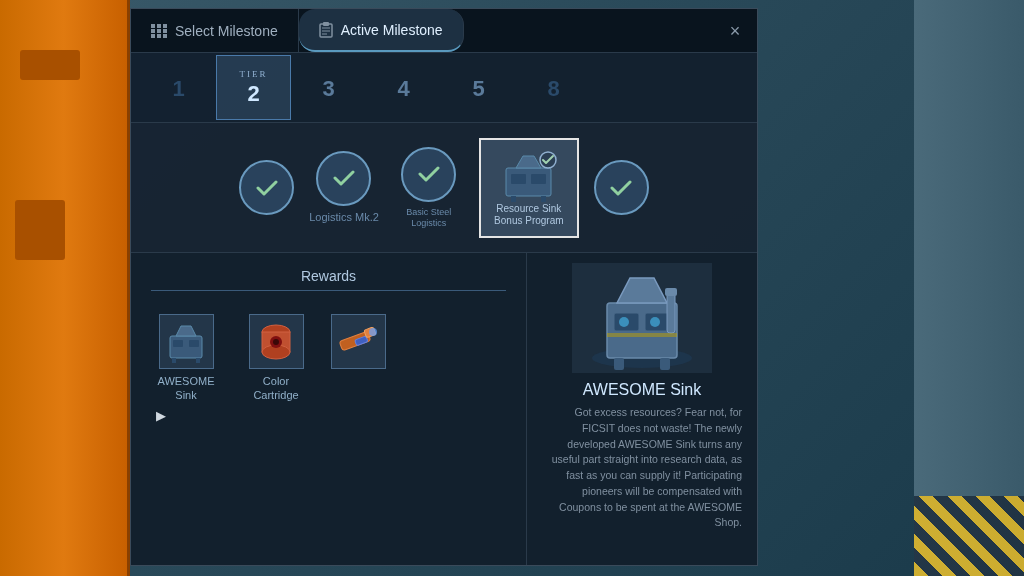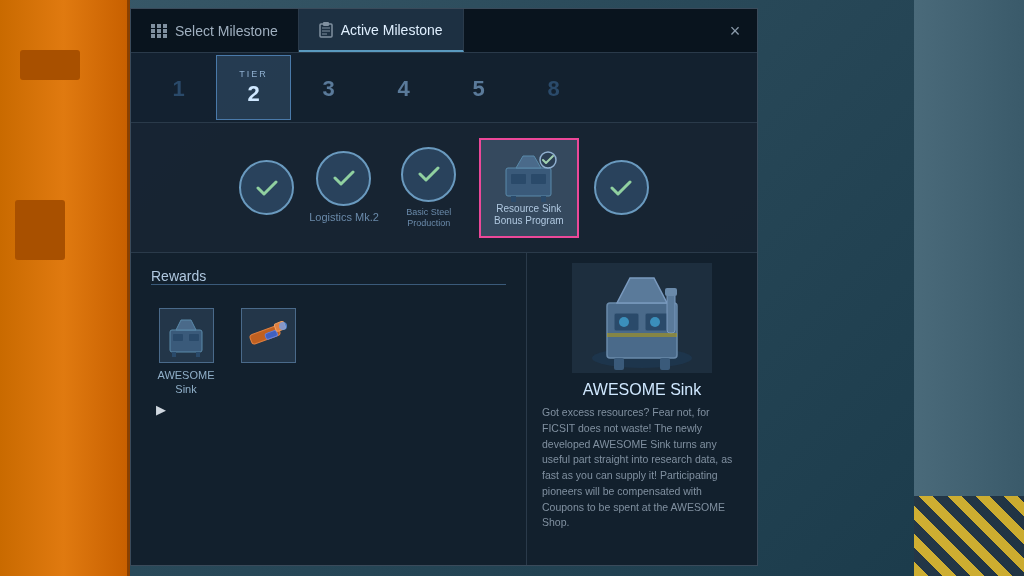--- a/index.html
+++ b/index.html
@@ -108,20 +108,21 @@
       color: #a0b0c0;
       font-size: 14px;
       font-weight: 500;
       border-right: 1px solid #2a3a4a;
       transition: background 0.1s;
     }
     .tab.active {
       background: rgba(60, 90, 120, 0.4);
       color: #e0f0ff;
       border-bottom: 2px solid #5a9abf;
+      border-radius: 16px;
     }
 
     .close-btn {
       position: absolute;
       right: 0;
       top: 0;
       width: 44px;
       height: 44px;
       background: transparent;
       border: none;
@@ -163,21 +164,21 @@
       letter-spacing: 2px;
       color: #4a6a8a;
       margin-bottom: 2px;
       font-weight: normal;
     }
     .tier-item.selected {
       background: rgba(80, 120, 160, 0.3);
       color: #d0e8ff;
       border: 1px solid #4a7aaa;
     }
-    .tier-item.selected .tier-label { color: #90b0d0; }
+    .tier-item.selected .tier-label { color: #90b0d0; font-family: Liberation Serif, serif; }
 
     
     .milestones-row {
       display: flex;
       align-items: center;
       justify-content: center;
       background: rgba(25, 40, 55, 0.7);
       border-bottom: 1px solid #2a3a4a;
       height: 130px;
       padding: 10px 15px;
@@ -206,21 +207,21 @@
     }
     .milestone-circle.completed {
       border-color: #6a9abf;
       background: rgba(50, 80, 110, 0.7);
     }
 
     .milestone-featured {
       width: 100px;
       height: 100px;
       background: rgba(100, 130, 160, 0.4);
-      border: 2px solid #ec4899;
+      border: 2px solid #e5e5e5;
       display: flex;
       flex-direction: column;
       align-items: center;
       justify-content: center;
       cursor: pointer;
     }
 
     .milestone-label {
       font-size: 10px;
       color: #b0c8e0;
@@ -236,25 +237,26 @@
       background: rgba(20, 35, 50, 0.6);
     }
 
     .rewards-left {
       flex: 1;
       padding: 15px 20px;
       border-right: 1px solid #2a3a4a;
     }
 
     .rewards-title {
-      text-align: left;
+      text-align: center;
       color: #b0c8e0;
       font-size: 14px;
       margin-bottom: 8px;
       border-bottom: 1px solid #3a5a7a;
+      padding-bottom: 6px;
     }
 
     .reward-items {
       display: flex;
       gap: 20px;
       align-items: flex-start;
       padding-top: 15px;
     }
 
     .reward-item {
@@ -305,21 +307,21 @@
       font-size: 16px;
       color: #d0e8ff;
       text-align: center;
       margin-bottom: 6px;
     }
 
     .item-desc {
       font-size: 10.5px;
       color: #8090a0;
       line-height: 1.5;
-      text-align: left;
+      text-align: right;
     }
 
     
     .tier-item.locked {
       color: #2a4a6a;
     }
     .tier-item.locked .tier-label { color: #2a4a6a; }
   </style>
 </head>
 <body>
@@ -406,21 +408,21 @@
       </div>
       <span class="milestone-label" style="font-size:11px;color:#6a8aaa;max-width:70px;">Logistics Mk.2</span>
     </div>
 
     <div class="milestone-item">
       <div class="milestone-circle completed">
         <svg width="22" height="18" viewBox="0 0 22 18" fill="none">
           <polyline points="2,9 8,15 20,3" stroke="#90d0a0" stroke-width="3" stroke-linecap="round" stroke-linejoin="round"></polyline>
         </svg>
       </div>
-      <span class="milestone-label" style="font-size:9px;color:#6a8aaa;max-width:70px;">Basic Steel Production</span>
+      <span class="milestone-label" style="font-size:9px;color:#6a8aaa;max-width:70px;">Basic Steel Logistics</span>
     </div>
 
     <div class="milestone-item">
       <div class="milestone-featured">
 
         <svg width="65" height="55" viewBox="0 0 65 55">
 
           <rect x="10" y="20" width="45" height="28" rx="2" fill="#3a5a7a" stroke="#5a8aaa" stroke-width="1"></rect>
 
           <polygon points="20,20 45,20 38,8 27,8" fill="#4a6a8a" stroke="#5a8aaa" stroke-width="1"></polygon>
@@ -464,20 +466,34 @@
             </svg>
           </div>
           <span class="reward-name">AWESOME Sink</span>
 
           <div style="position:relative;width:100%;height:15px;">
             <span style="position:absolute;left:5px;top:0;color:#d0d8e0;font-size:13px;">▶</span>
           </div>
         </div>
 
 
+        <div class="reward-item">
+          <div class="reward-icon">
+            <svg width="48" height="48" viewBox="0 0 48 48">
+
+              <ellipse cx="24" cy="14" rx="14" ry="7" fill="#b04020" stroke="#d06040" stroke-width="1"></ellipse>
+              <rect x="10" y="14" width="28" height="20" fill="#c05030" stroke="#d06040" stroke-width="1"></rect>
+              <ellipse cx="24" cy="34" rx="14" ry="7" fill="#b04020" stroke="#d06040" stroke-width="1"></ellipse>
+
+              <ellipse cx="24" cy="24" rx="6" ry="6" fill="#801010"></ellipse>
+              <ellipse cx="24" cy="24" rx="3" ry="3" fill="#3a0808"></ellipse>
+            </svg>
+          </div>
+          <span class="reward-name">Color Cartridge</span>
+        </div>
 
         <div class="reward-item">
           <div class="reward-icon">
             <svg width="48" height="48" viewBox="0 0 48 48">
 
               <rect x="5" y="18" width="30" height="10" rx="3" fill="#c06020" stroke="#e08040" stroke-width="1" transform="rotate(-20 20 23)"></rect>
               <rect x="20" y="22" width="12" height="6" rx="2" fill="#4060c0" stroke="#6080e0" stroke-width="1" transform="rotate(-20 20 23)"></rect>
               <rect x="32" y="16" width="10" height="8" rx="2" fill="#e08040" stroke="#f0a060" stroke-width="1" transform="rotate(-20 20 23)"></rect>
 
               <circle cx="38" cy="14" r="4" fill="#60a0ff" opacity="0.7"></circle>

